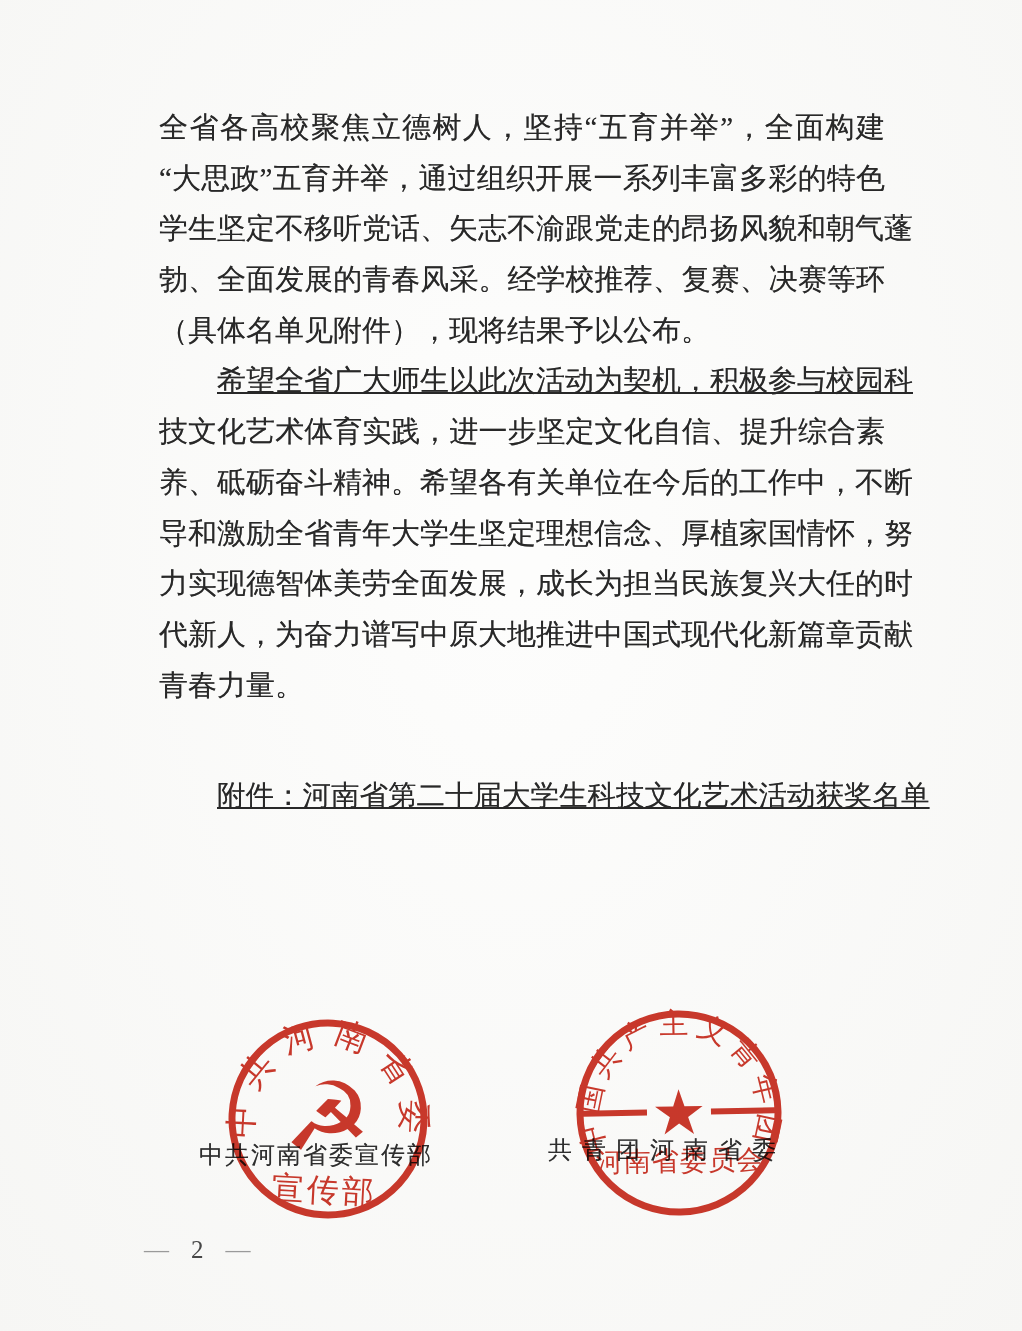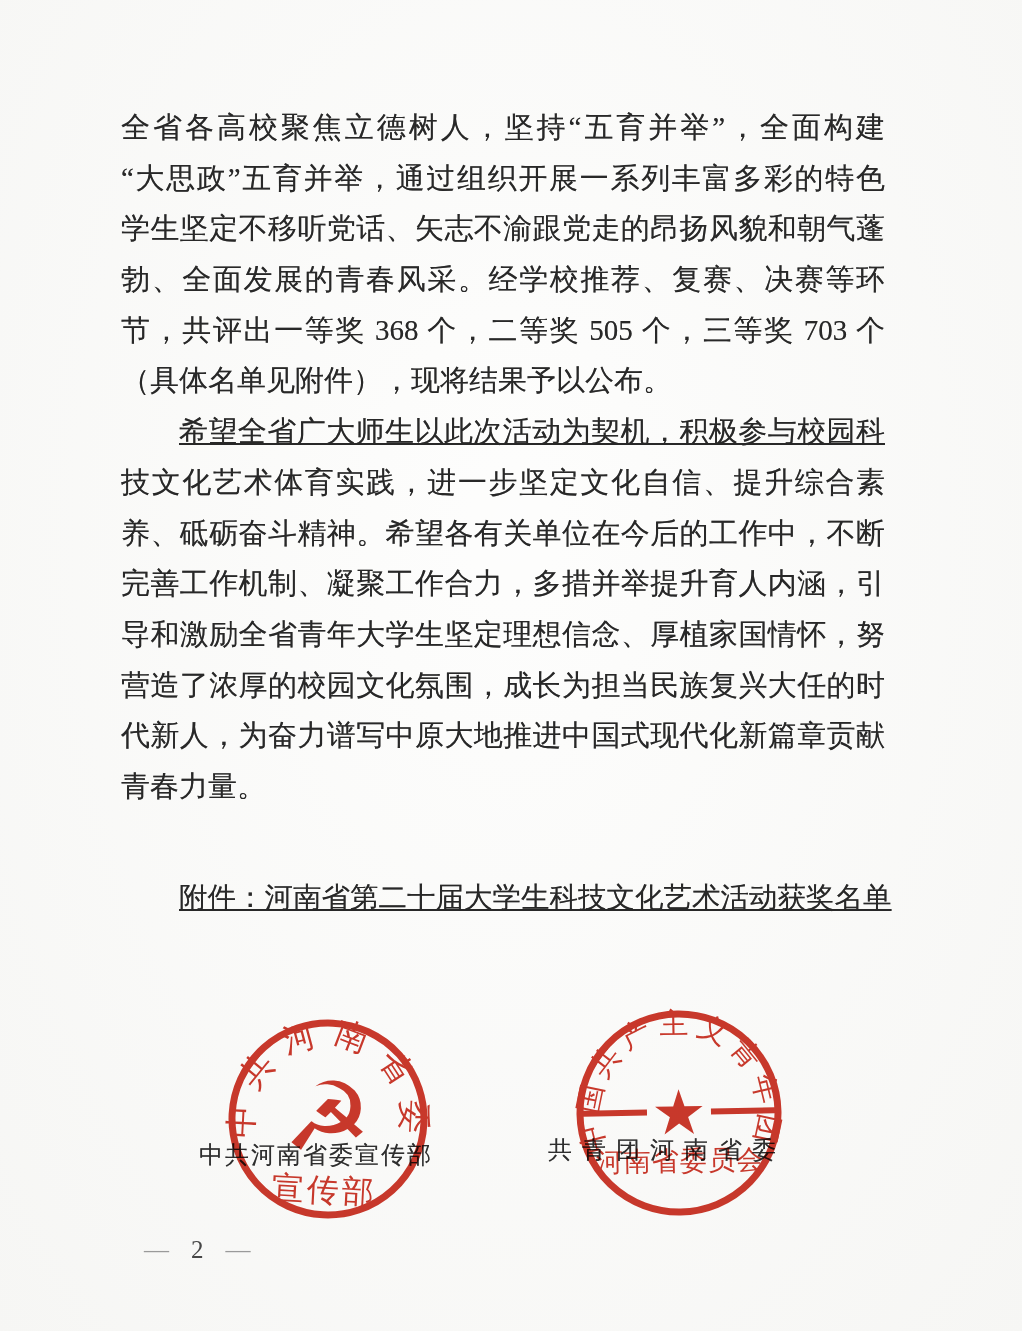--- a/index.html
+++ b/index.html
@@ -27,20 +27,21 @@
   }
   .line {
     font-size: 29px;
     line-height: 50.7px;
     height: 50.7px;
     letter-spacing: 0;
     text-align: justify;
     text-align-last: justify;
     white-space: nowrap;
     text-shadow: 0 0 0.6px rgba(40,40,40,0.55);
+    margin-left: 38px;
   }
   .line.no-stretch {
     text-align: center;
     text-align-last: left;
   }
   .line.indent { text-indent: 58px; text-decoration: underline; }
   .attachment {
     margin-top: 61px;
     font-size: 28.5px;
   }
@@ -76,29 +77,27 @@
 </head>
 <body>
 
 <div class="page">
 
   <div class="text-block">
     <div class="line">全省各高校聚焦立德树人，坚持“五育并举”，全面构建</div>
     <div class="line">“大思政”五育并举，通过组织开展一系列丰富多彩的特色</div>
     <div class="line">学生坚定不移听党话、矢志不渝跟党走的昂扬风貌和朝气蓬</div>
     <div class="line">勃、全面发展的青春风采。经学校推荐、复赛、决赛等环</div>
-    <div class="line">节，共评出一等奖 368 个，二等奖 505 个，三等奖 703 个</div>
     <div class="line no-stretch">（具体名单见附件），现将结果予以公布。</div>
 
     <div class="line indent">希望全省广大师生以此次活动为契机，积极参与校园科</div>
     <div class="line">技文化艺术体育实践，进一步坚定文化自信、提升综合素</div>
     <div class="line">养、砥砺奋斗精神。希望各有关单位在今后的工作中，不断</div>
-    <div class="line">完善工作机制、凝聚工作合力，多措并举提升育人内涵，引</div>
     <div class="line">导和激励全省青年大学生坚定理想信念、厚植家国情怀，努</div>
-    <div class="line">营造了浓厚的校园文化氛围，成长为担当民族复兴大任的时</div>
+    <div class="line">力实现德智体美劳全面发展，成长为担当民族复兴大任的时</div>
     <div class="line">代新人，为奋力谱写中原大地推进中国式现代化新篇章贡献</div>
     <div class="line no-stretch">青春力量。</div>
 
     <div class="line no-stretch indent attachment">附件：河南省第二十届大学生科技文化艺术活动获奖名单</div>
   </div>
 
   <div class="sig sig-left">中共河南省委宣传部</div>
   <div class="sig sig-right">共青团河南省委</div>
 
   <svg class="seal seal-left" width="210" height="210" viewBox="0 0 210 210">

